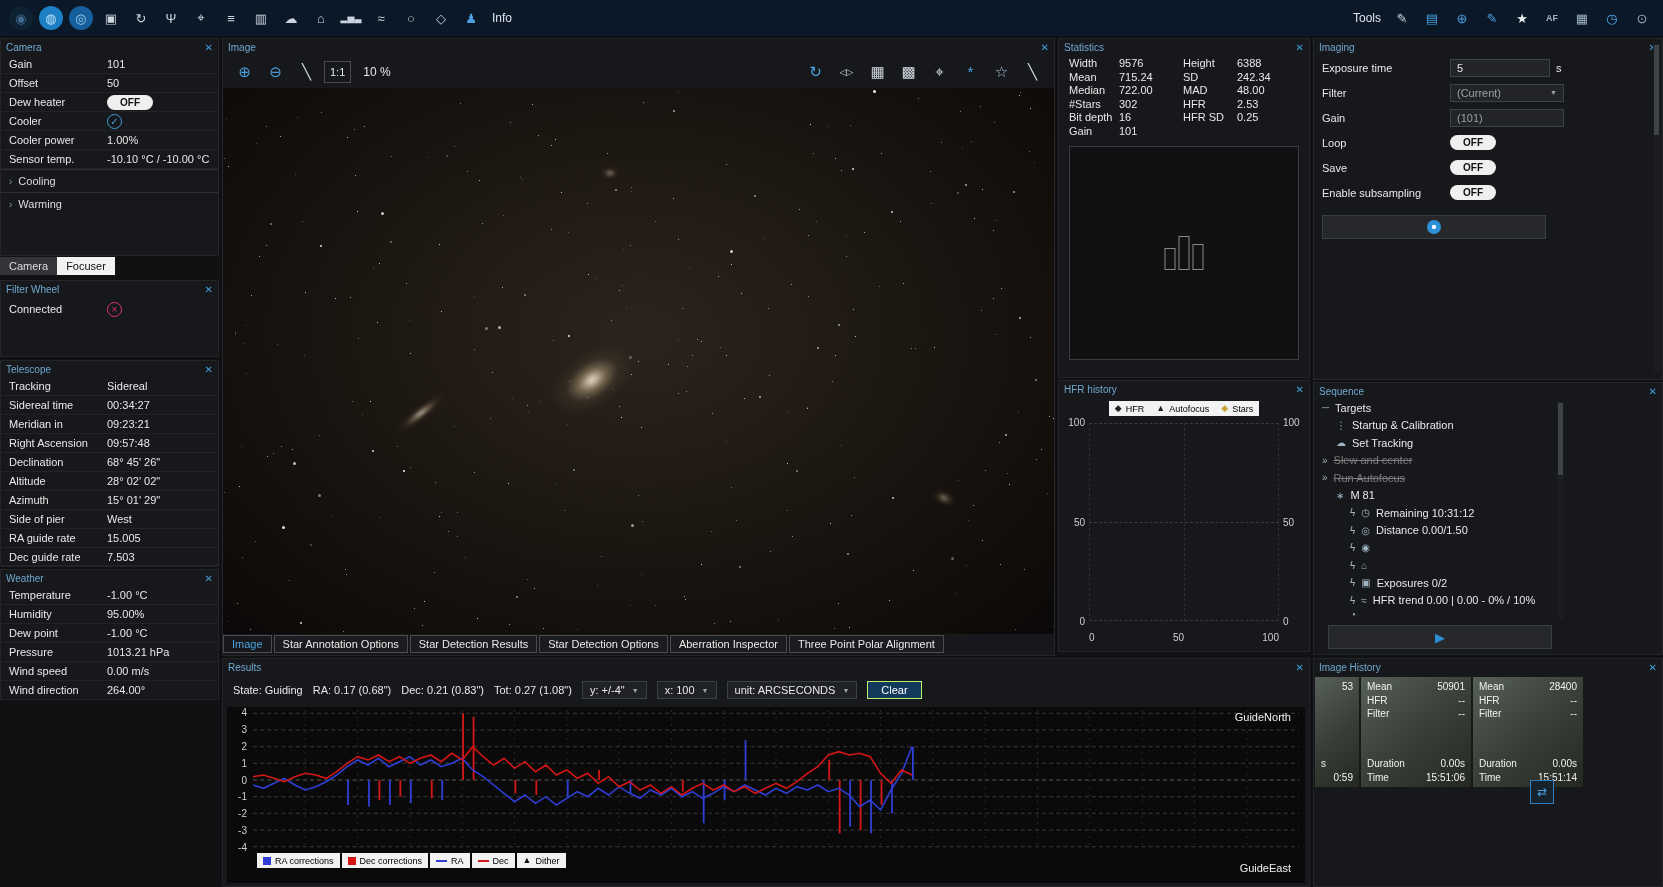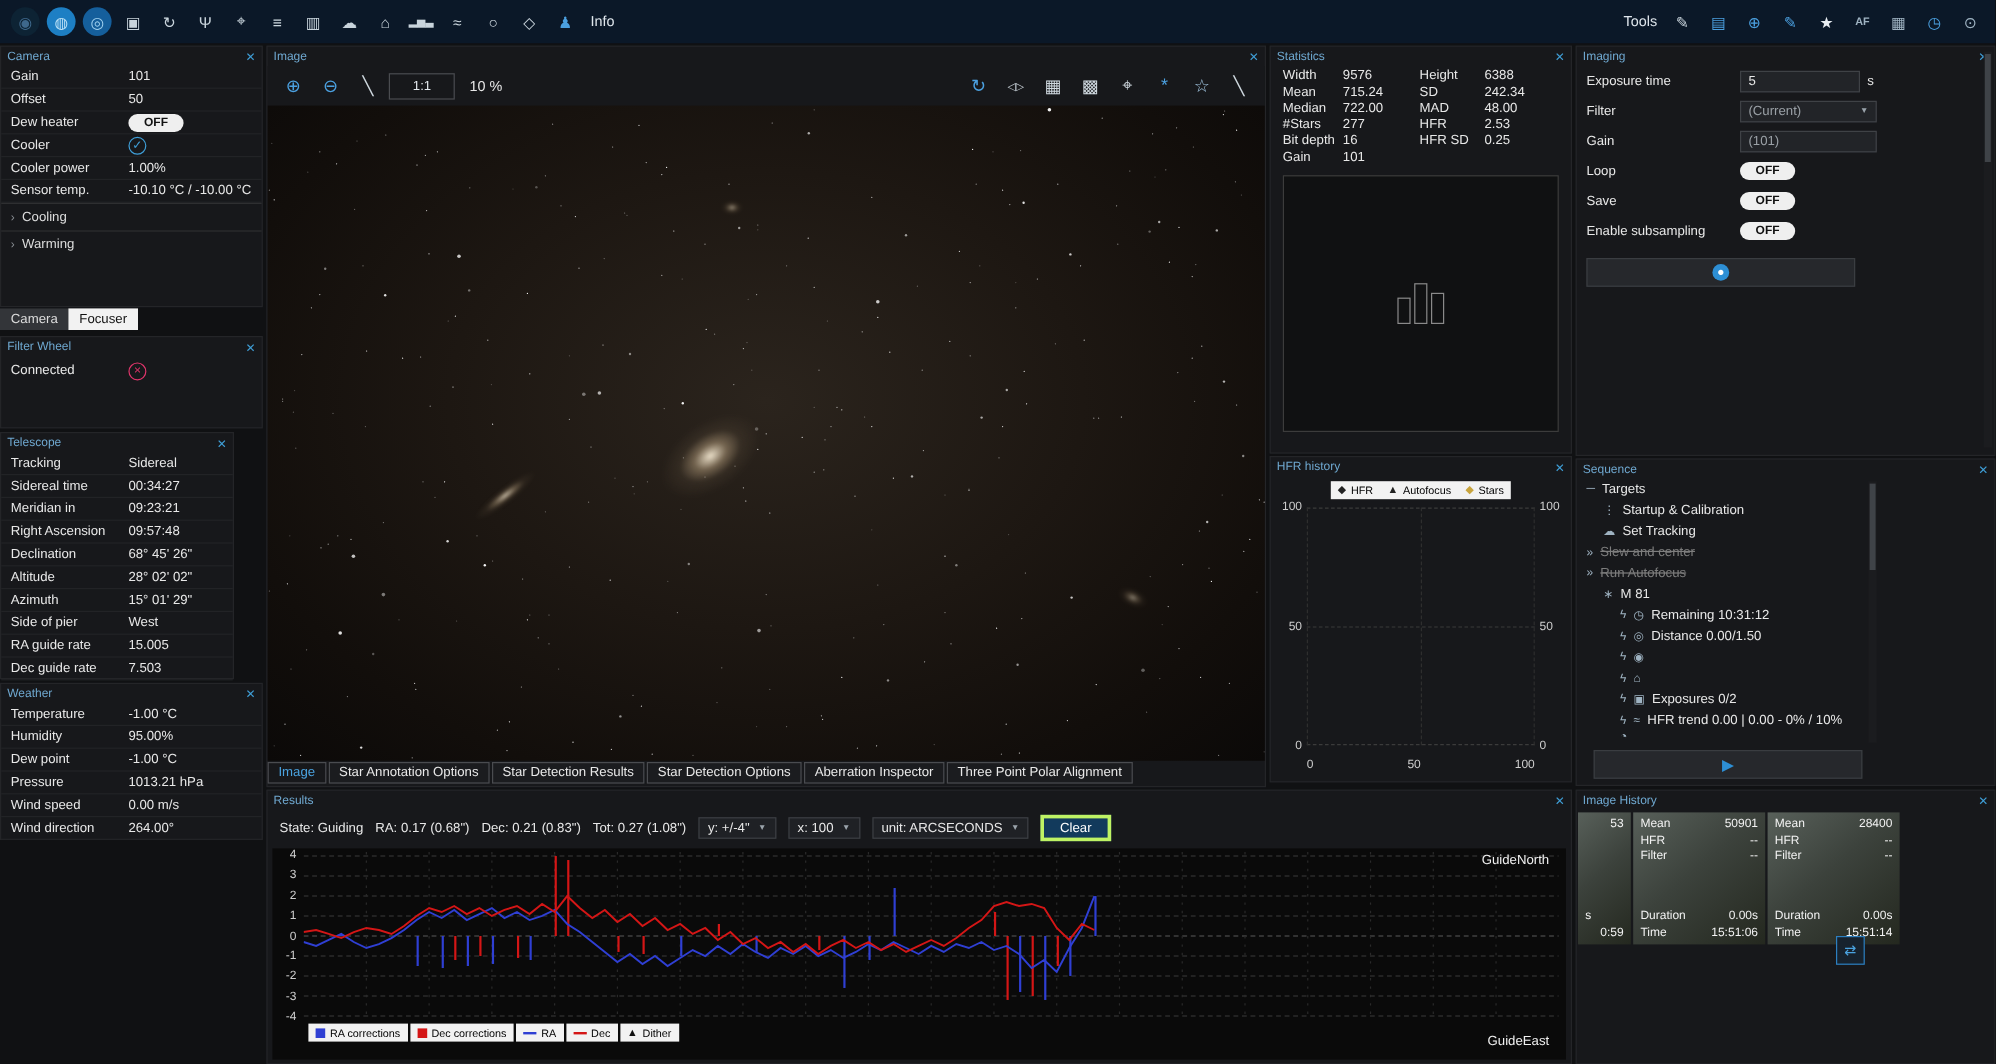--- a/index.html
+++ b/index.html
@@ -36,39 +36,39 @@
 
   
   .dock-tabs{position:absolute;left:0;top:257px;display:flex;}
   .dock-tab{padding:3px 9px;font-size:11px;background:#333539;color:#ddd;}
   .dock-tab.sel{background:#f2f2f2;color:#111;}
 
   
   .img-toolbar{display:flex;align-items:center;height:33px;padding:0 6px;background:#17181b;}
   .img-toolbar .icon{width:27px;height:27px;display:flex;align-items:center;justify-content:center;
     font-size:15px;color:#cfd8df;flex:none;margin:0 2px;}
-  .img-toolbar .icon.boxed{border:1px solid #4a4c50;font-size:11px;width:auto;padding:0 19px;height:20px;}
+  .img-toolbar .icon.boxed{border:1px solid #4a4c50;font-size:11px;width:auto;padding:0 5px;height:20px;}
   .zoom-label{margin-left:10px;font-size:12px;color:#e8e8e8;}
   .tb-spacer{margin-left:auto;display:flex;align-items:center;}
   .img-area{position:relative;overflow:hidden;height:546px;
     background:radial-gradient(ellipse at 50% 45%, #2b241d 0%, #1d1712 45%, #120e0b 78%, #0b0908 100%);}
   .img-area i{position:absolute;background:#fff;border-radius:50%;display:block;}
   .galaxy{position:absolute;border-radius:50%;
     background:radial-gradient(closest-side,rgba(255,243,219,0.9),rgba(206,180,142,0.45) 32%,rgba(122,104,80,0.16) 62%,rgba(0,0,0,0) 100%);
     filter:blur(1.5px);}
   .img-tabs{display:flex;gap:2px;padding:1px 0 0 0;}
   .tab{border:1px solid #4a4c50;padding:2px 8px;background:#1b1c1f;color:#e8e8e8;font-size:11px;white-space:nowrap;}
   .tab.active{color:#4aa3e0;background:#17181b;}
 
   
   .guide-toolbar{display:flex;align-items:center;gap:10px;height:26px;padding:2px 10px;}
   .dd{display:inline-flex;align-items:center;gap:7px;background:#1f2125;border:1px solid #3c3f44;
     padding:2px 7px;font-size:11px;color:#e8e8e8;}
   .dd .car{font-size:7px;color:#9aa3ab;}
-  .btn-clear{border:3px solid #bef264;background:#123a5c;color:#fff;padding:2px 13px;font-size:11px;}
+  .btn-clear{border:1px solid #bef264;background:#123a5c;color:#fff;padding:2px 13px;font-size:11px;}
   .guide-graph{position:relative;height:176px;margin:2px 4px 0 4px;background:#0a0a0a;}
   .gy-axis{position:absolute;left:2px;top:0;height:146px;display:flex;flex-direction:column;
     justify-content:space-between;color:#cfcfcf;font-size:10px;text-align:right;width:18px;}
   .gplot{position:absolute;left:26px;right:6px;top:3px;height:140px;}
   .gn{position:absolute;top:1px;right:8px;color:#f0f0f0;font-size:11px;}
   .ge{position:absolute;bottom:-24px;right:8px;color:#f0f0f0;font-size:11px;}
   .legend-row{position:absolute;left:4px;bottom:-18px;display:flex;gap:2px;}
   .chip{background:#f2f2f2;color:#000;font-size:9px;padding:1px 6px;display:flex;gap:4px;align-items:center;height:13px;}
   .sw-sq{width:8px;height:8px;display:inline-block;}
   .sw-line{width:11px;height:2px;display:inline-block;}
@@ -213,21 +213,21 @@
     <div class="phead">
       <span>Filter Wheel</span>
       <span class="pclose">✕</span>
     </div>
     <div class="kv-row" style="border-bottom:none;height:24px">
       <span class="kv-label">Connected</span>
       <span class="circ-ic redx">×</span>
     </div>
   </div>
 
-  <div class="panel" style="left:0;top:360px;width:195px;height:206px;">
+  <div class="panel" style="left:0;top:360px;width:219px;height:206px;">
     <div class="phead">
       <span>Telescope</span>
       <span class="pclose">✕</span>
     </div>
     <div>
         <div class="kv-row">
           <span class="kv-label">Tracking</span>
           <span class="kv-value">Sidereal</span>
         </div>
         <div class="kv-row">
@@ -661,21 +661,21 @@
           <span class="s-v2">242.34</span>
         </div>
         <div class="stat-row">
           <span class="s-l1">Median</span>
           <span class="s-v1">722.00</span>
           <span class="s-l2">MAD</span>
           <span class="s-v2">48.00</span>
         </div>
         <div class="stat-row">
           <span class="s-l1">#Stars</span>
-          <span class="s-v1">277</span>
+          <span class="s-v1">302</span>
           <span class="s-l2">HFR</span>
           <span class="s-v2">2.53</span>
         </div>
         <div class="stat-row">
           <span class="s-l1">Bit depth</span>
           <span class="s-v1">16</span>
           <span class="s-l2">HFR SD</span>
           <span class="s-v2">0.25</span>
         </div>
         <div class="stat-row">

